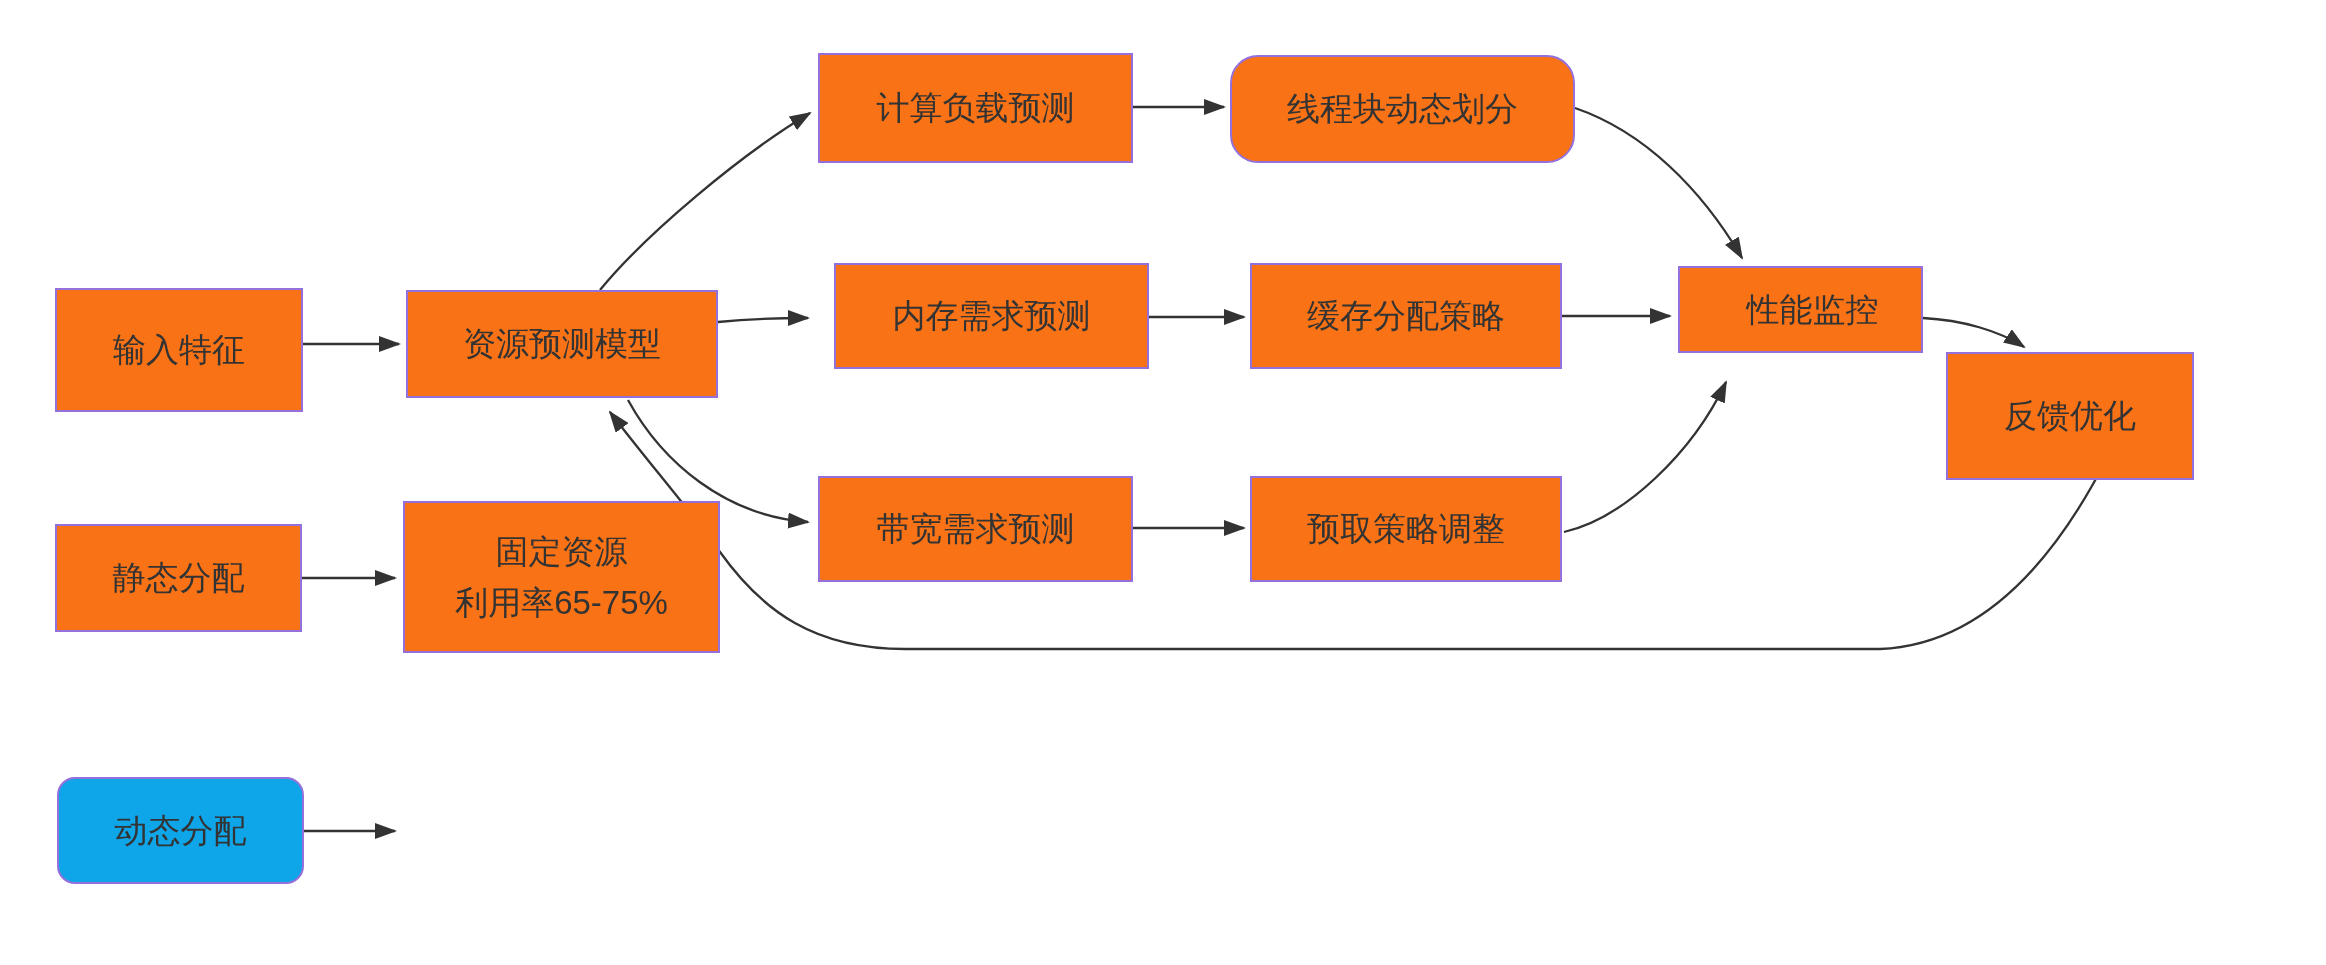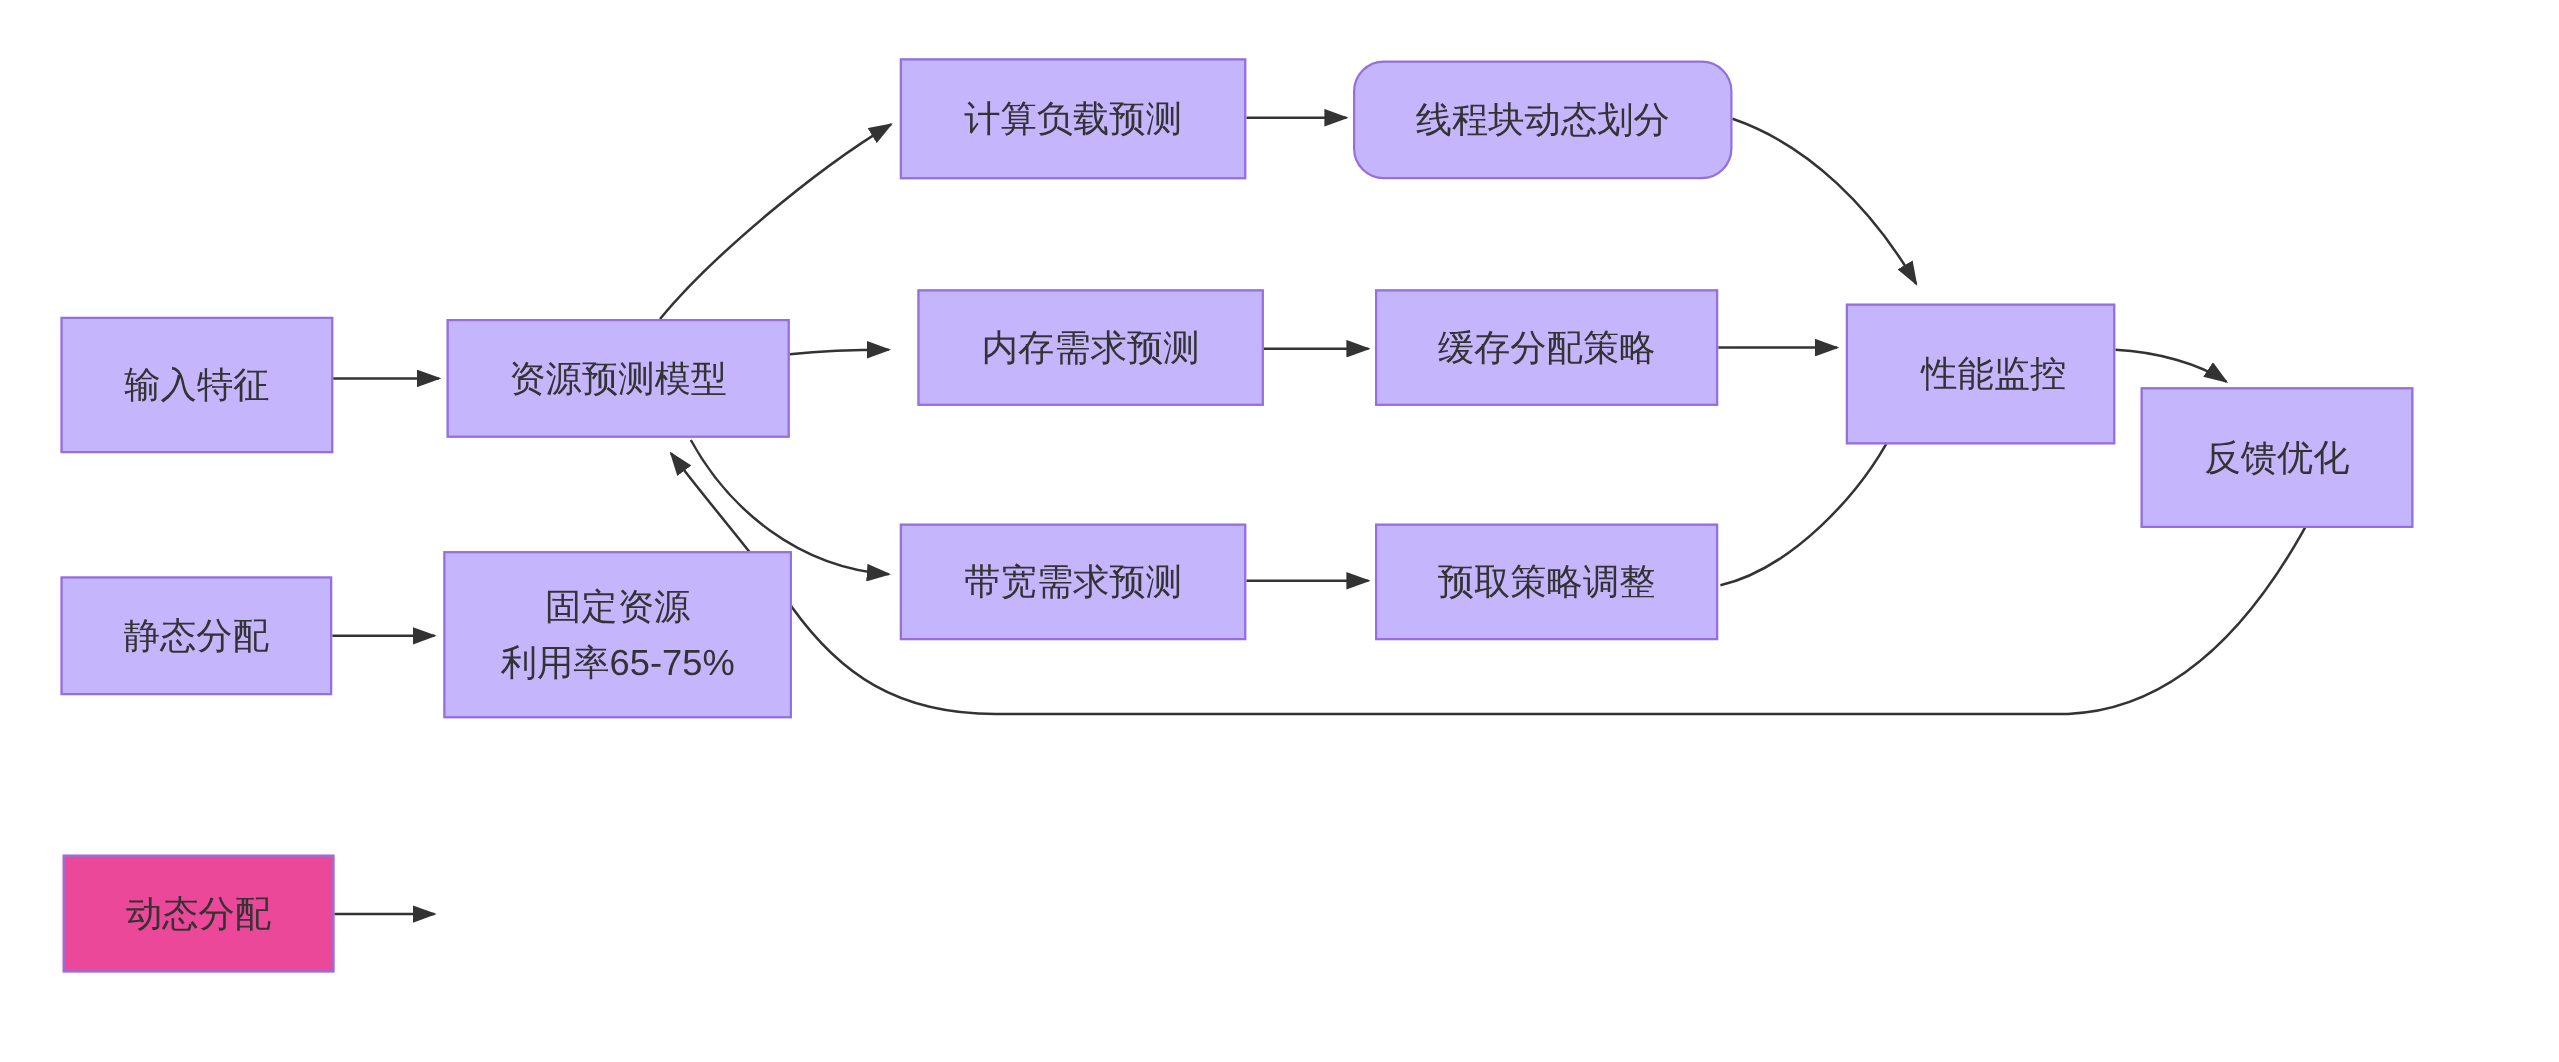--- a/index.html
+++ b/index.html
@@ -8,43 +8,43 @@
     background: #ffffff;
     overflow: hidden;
     font-family: "Liberation Sans", "DejaVu Sans", sans-serif;
   }
   .canvas { position: relative; width: 2326px; height: 965px; }
   .edges { position: absolute; left: 0; top: 0; }
   .edge { fill: none; stroke: #333333; stroke-width: 2.3px; }
   .node {
     position: absolute;
     box-sizing: border-box;
-    background: #c4b5fd;
+    background: #f97316;
     border: 2.5px solid #9370DB;
     color: #333333;
     font-size: 33px;
     line-height: 1.55;
     display: flex;
     flex-direction: column;
     align-items: center;
     justify-content: center;
     text-align: center;
   }
-  .node.green { background: #ec4899; }
+  .node.green { background: #0ea5e9; border-radius: 18px; }
   .node span { display: block; white-space: nowrap; }
   
   .n0  { left: 55px;   top: 288px; width: 248px; height: 124px; }
   .n1  { left: 406px;  top: 290px; width: 312px; height: 108px; }
   .n2  { left: 818px;  top: 53px;  width: 315px; height: 110px; }
   .n3  { left: 1230px; top: 55px;  width: 345px; height: 108px; border-radius: 28px; }
   .n4  { left: 818px;  top: 263px; width: 315px; height: 106px; margin-left: 16px; }
   .n5  { left: 1250px; top: 263px; width: 312px; height: 106px; }
   .n6  { left: 818px;  top: 476px; width: 315px; height: 106px; }
   .n7  { left: 1250px; top: 476px; width: 312px; height: 106px; }
-  .n8  { left: 1678px; top: 276px; width: 245px; height: 128px; padding-left: 24px; }
+  .n8  { left: 1678px; top: 266px; width: 245px; height: 87px; padding-left: 24px; }
   .n9  { left: 1946px; top: 352px; width: 248px; height: 128px; }
   .n10 { left: 55px;   top: 524px; width: 247px; height: 108px; }
   .n11 { left: 403px;  top: 501px; width: 317px; height: 152px; }
   .n12 { left: 57px;   top: 777px; width: 247px; height: 107px; }
   .n13 { left: 403px;  top: 753px; width: 317px; height: 157px; }
 </style>
 </head>
 <body>
 
 <div class="canvas">

